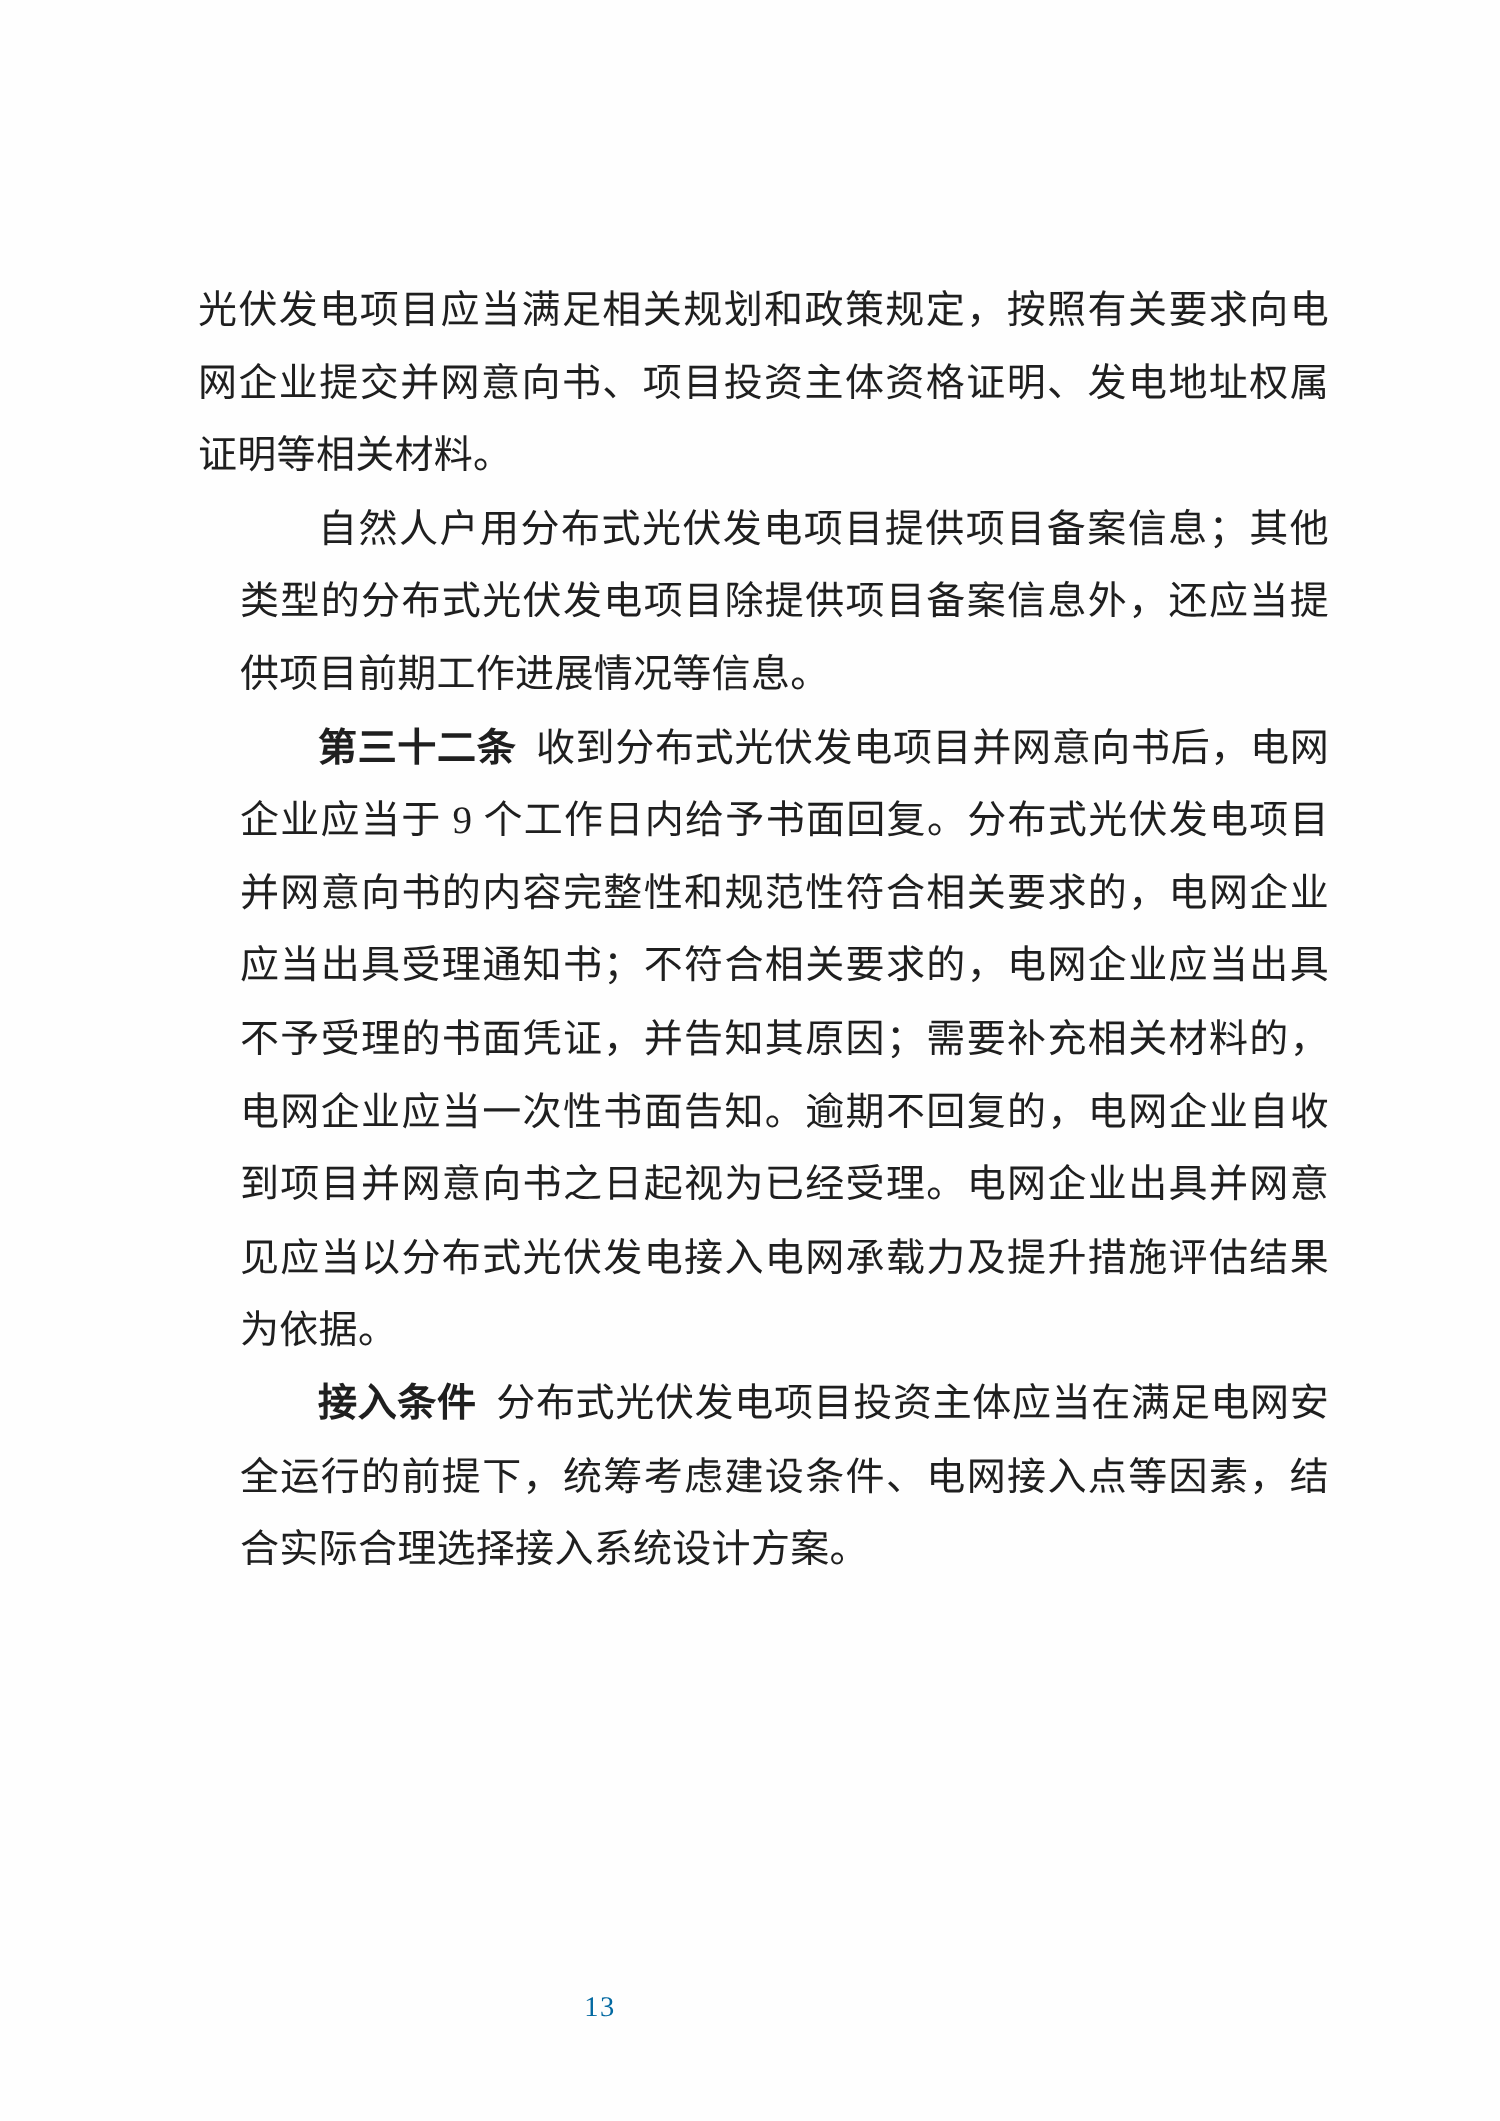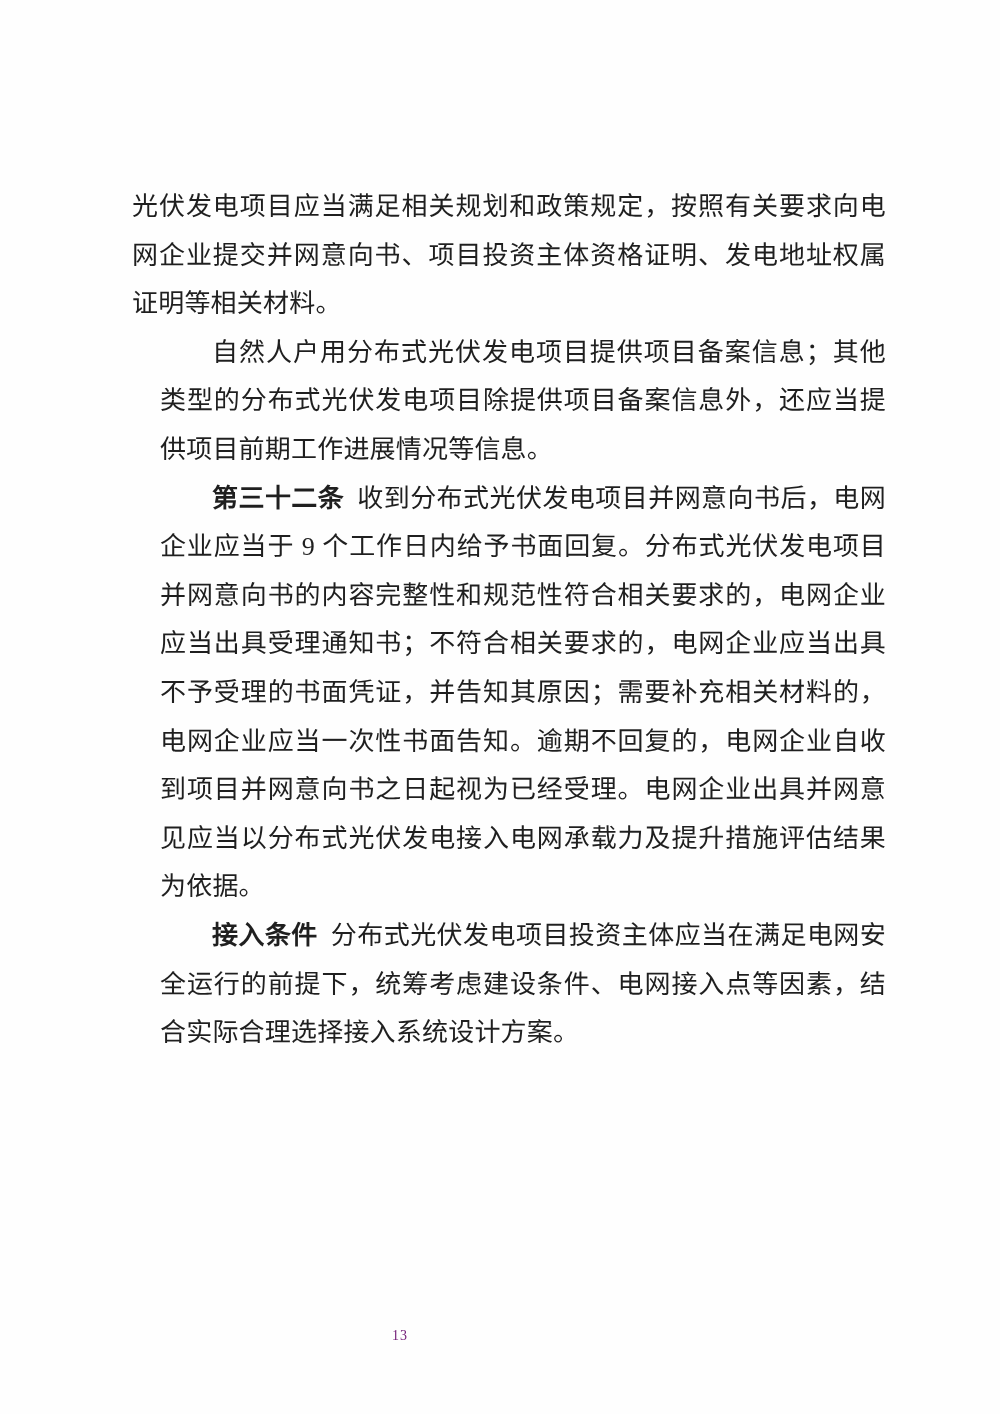--- a/index.html
+++ b/index.html
@@ -50,22 +50,22 @@
     display: none;
     margin-right: 0;
   }
 
   .footer {
     position: absolute;
     left: 0;
     top: 1328px;
     width: 800px;
     text-align: center;
-    font-size: 14px;
-    color: #701a75;
+    font-size: 19px;
+    color: #0369a1;
     letter-spacing: 1px;
   }
 </style>
 </head>
 <body>
 
 <div class="page">
 
   <div class="content">
 

